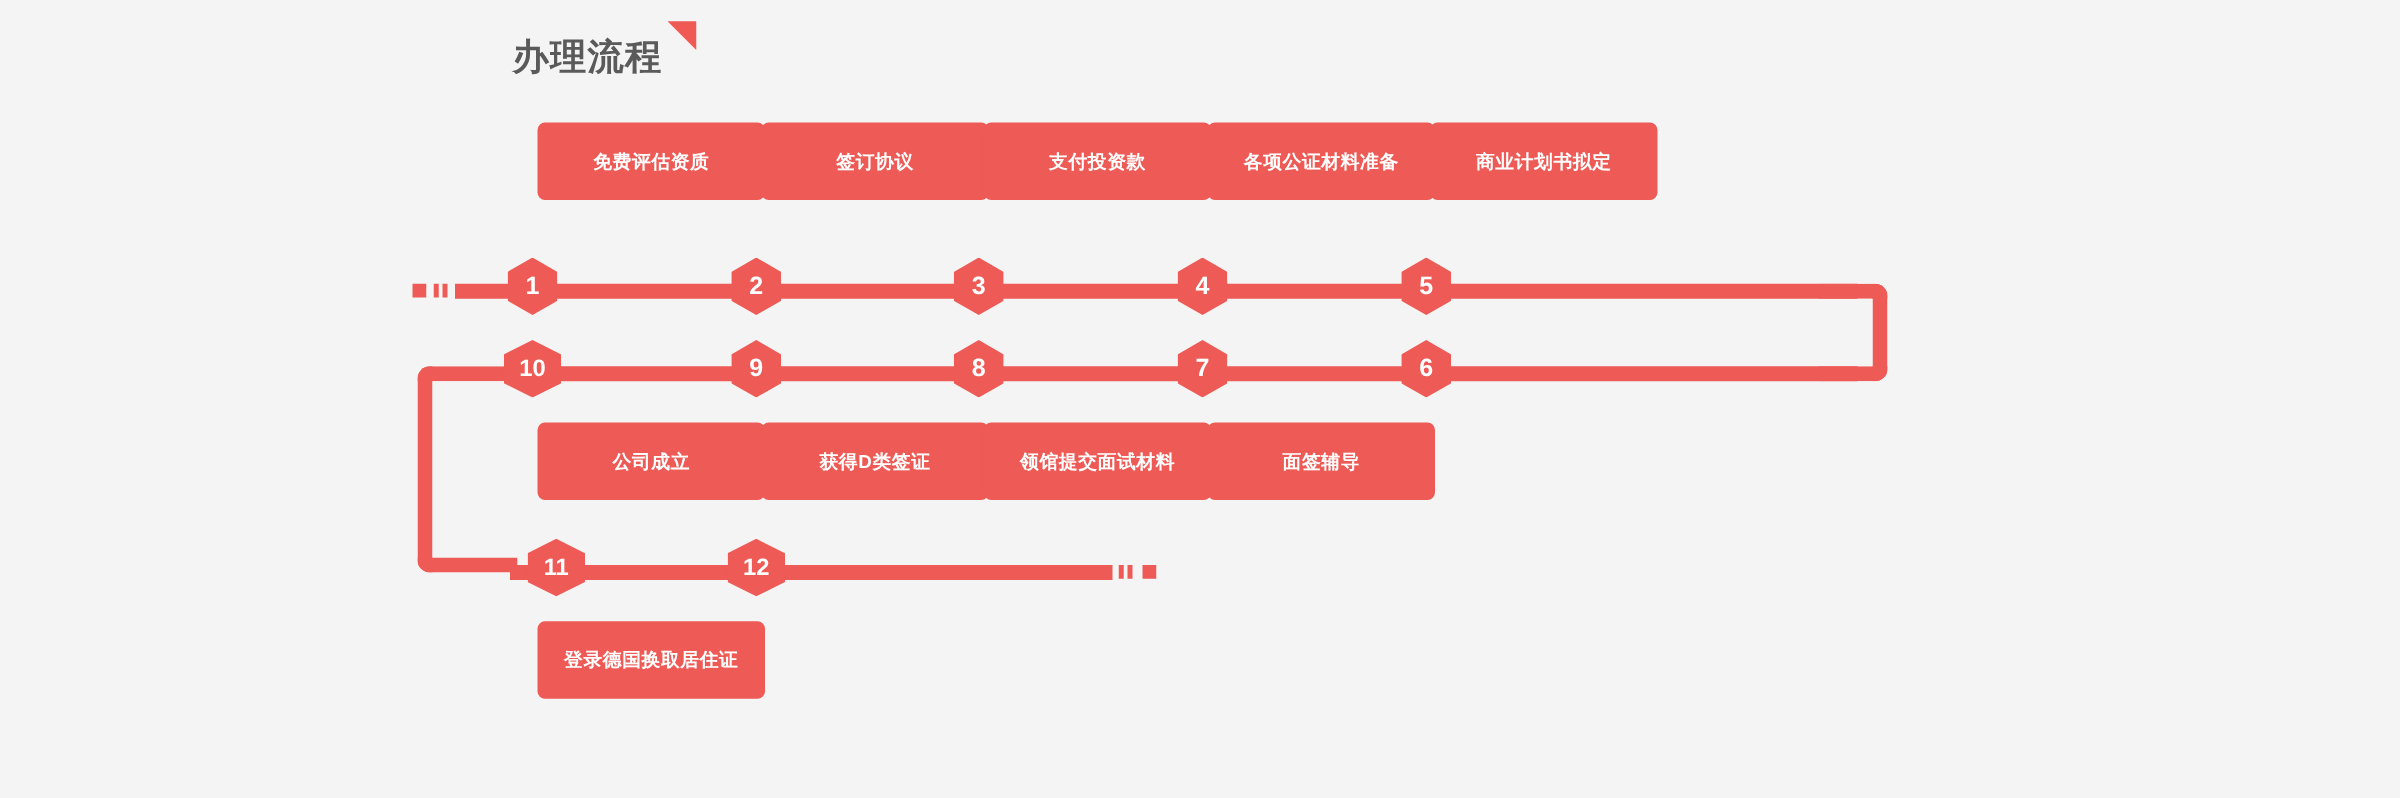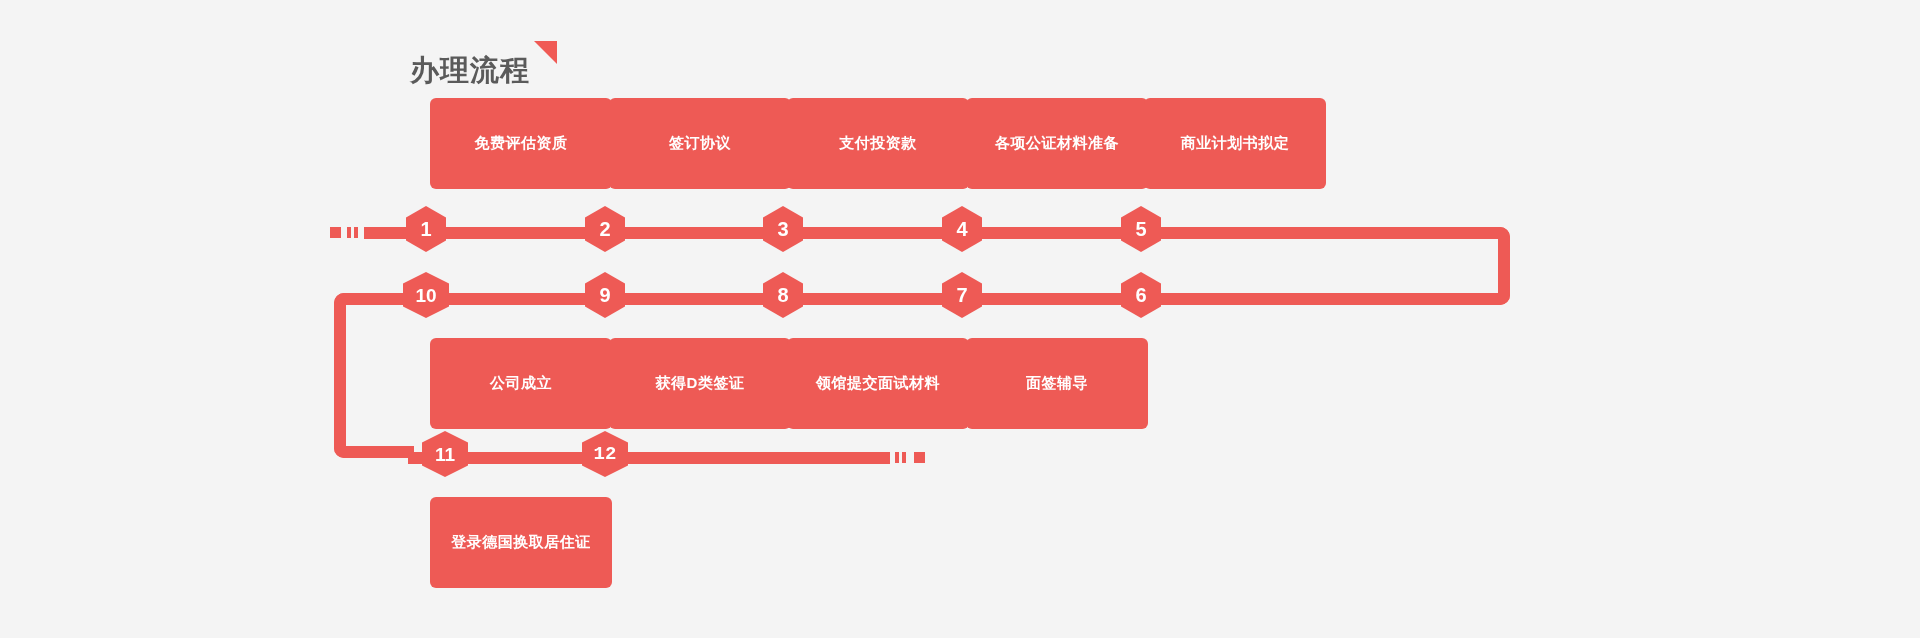--- a/index.html
+++ b/index.html
@@ -18,21 +18,21 @@
   .canvas {
     position: relative;
     width: 1920px;
     height: 638px;
   }
 
   
   .title-block {
     position: absolute;
     left: 410px;
-    top: 48px;
+    top: 24px;
     height: 44px;
   }
   .title-text {
     font-size: 29px;
     font-weight: bold;
     color: #5a5a5a;
     letter-spacing: 1px;
     line-height: 44px;
     white-space: nowrap;
   }
@@ -43,21 +43,21 @@
     width: 0;
     height: 0;
     border-top: 23px solid #f05a55;
     border-left: 23px solid transparent;
   }
 
   
   .box {
     position: absolute;
     width: 182px;
-    height: 91px;
+    height: 62px;
     background: #ee5a55;
     border-radius: 6px;
     color: #ffffff;
     font-size: 15px;
     font-weight: bold;
     letter-spacing: 0.5px;
     display: flex;
     align-items: center;
     justify-content: center;
     text-align: center;
@@ -165,17 +165,17 @@
   <div class="box" style="left:787px; top:338px;">领馆提交面试材料</div>
   <div class="box" style="left:966px; top:338px;">面签辅导</div>
 
   <div class="rail" style="left:408px; top:452px; width:482px;"></div>
 
   <div class="cap cap-bar" style="left:895px; top:452px;"></div>
   <div class="cap cap-bar" style="left:902px; top:452px;"></div>
   <div class="cap cap-square" style="left:914px; top:452px;"></div>
 
   <div class="hex wide" style="left:422px; top:431px;">11</div>
-  <div class="hex wide" style="left:582px; top:431px;font-family:Liberation Mono, monospace;">12</div>
+  <div class="hex wide" style="left:582px; top:431px;">12</div>
 
   <div class="box" style="left:430px; top:497px;">登录德国换取居住证</div>
 
 </div>
 
 </body></html>

